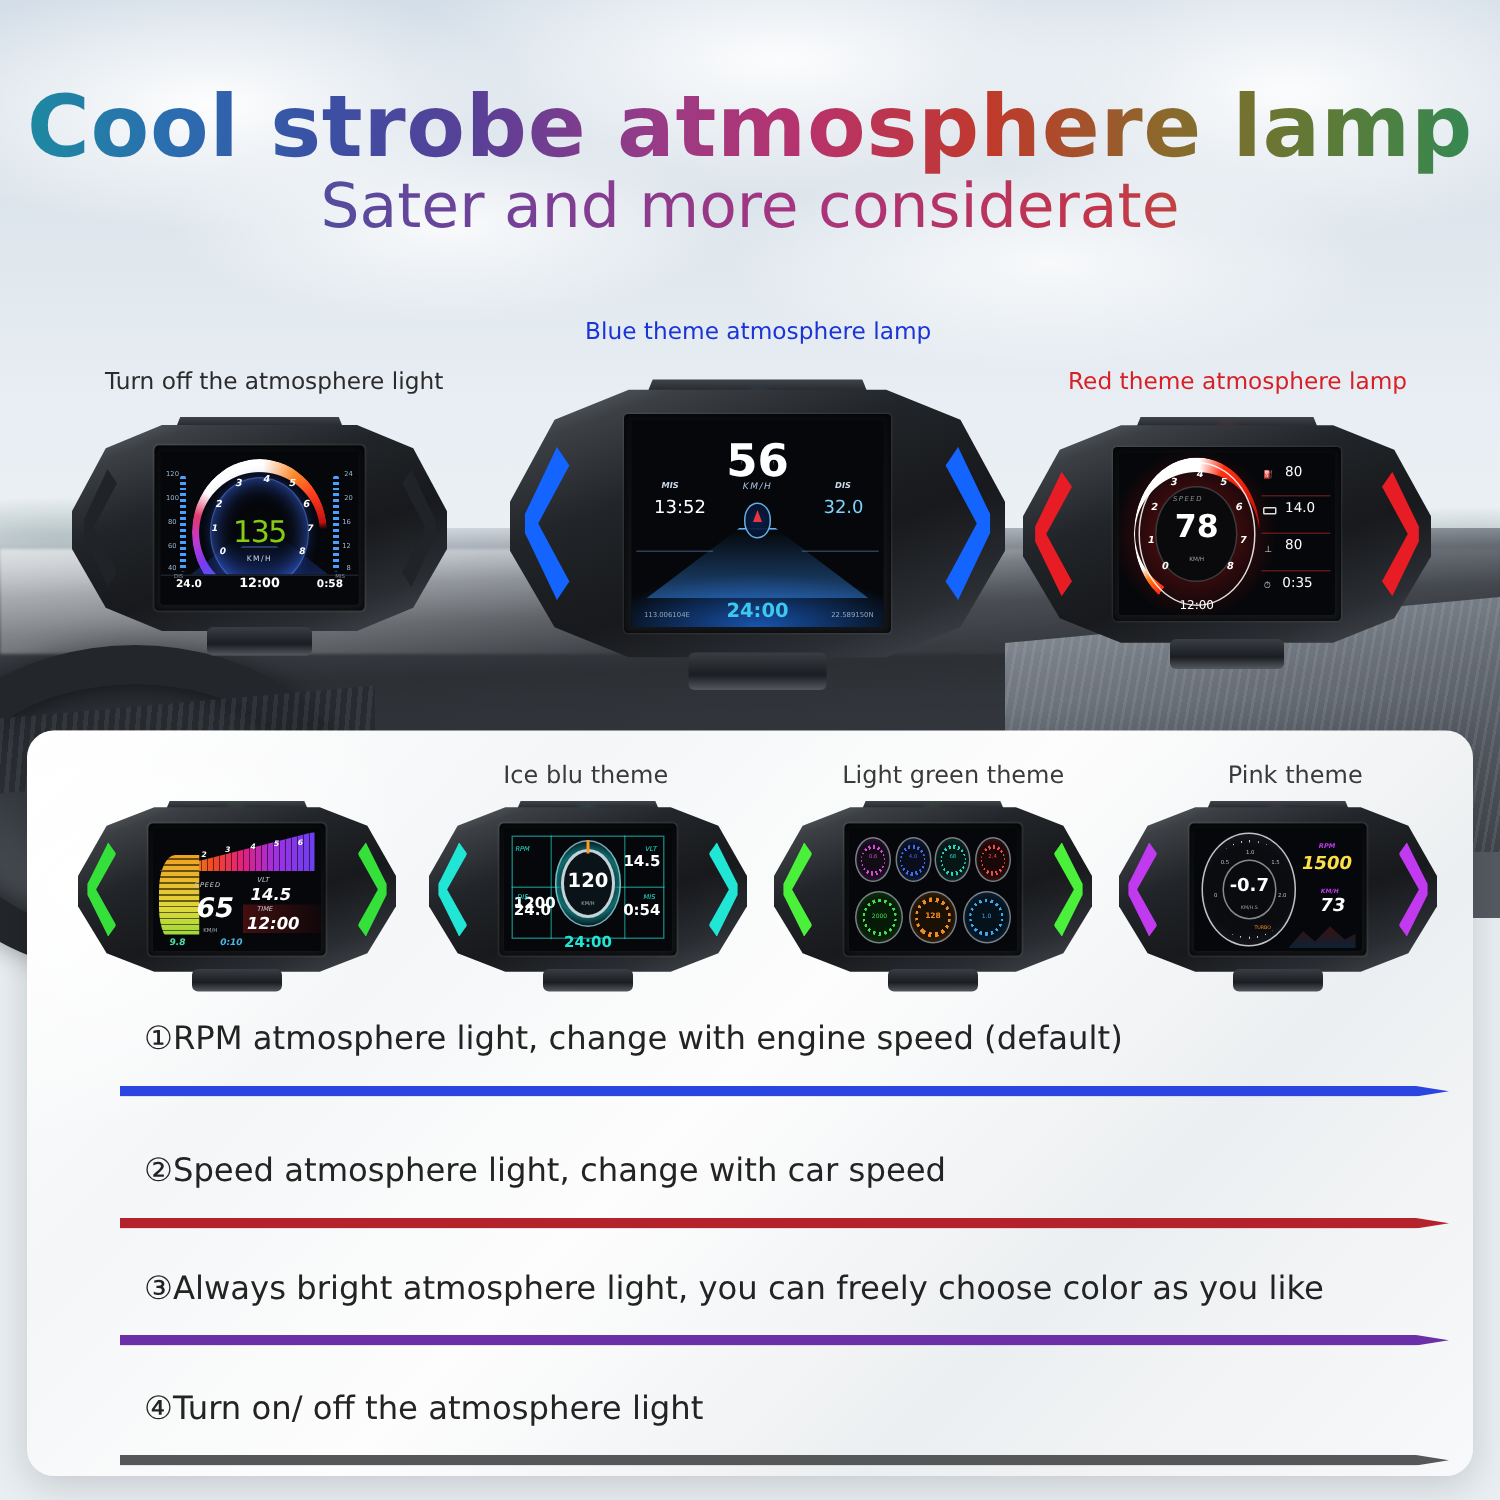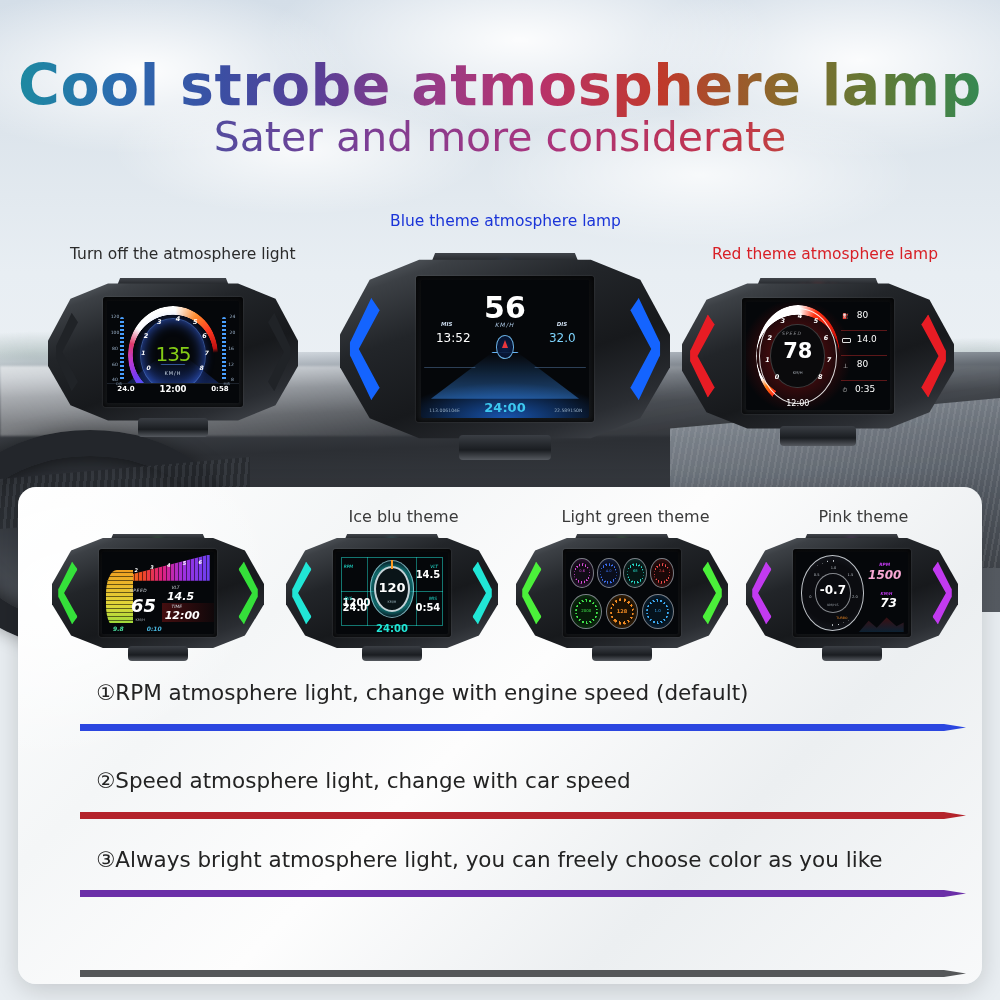--- a/index.html
+++ b/index.html
@@ -371,21 +371,21 @@
         <span style="position:absolute;left:3%;top:24%;font-size:6px;color:#ddd;">⏱</span>
         <span class="sv" style="left:30%;top:14%;font-size:9px;color:#fff;">0:35</span>
       </div>
     </div>
   </div>
   <div class="mount"></div>
 </div>
 
 <div id="panel">
 
-  <div class="themelabel" style="left:268px; top:20px; width:235px;text-align:center;">Ice blu theme</div>
+  <div class="themelabel" style="left:255px; top:20px; width:235px;text-align:center;">Ice blu theme</div>
   <div class="themelabel" style="left:500px; top:20px; width:235px;">Light green theme</div>
   <div class="themelabel" style="left:728px; top:20px; width:235px;">Pink theme</div>
 
   <div class="hud" style="left:34px; top:50px; width:212px; height:112px;">
     <div class="topbar"></div>
     <div class="leds" style="top:3%;">
       <i style="width:3px;height:3px;background:#2fd634;box-shadow:0 0 3px #35e03a"></i>
       <i style="width:3px;height:3px;background:#35e03a;box-shadow:0 0 3px #35e03a"></i>
       <i style="width:4px;height:4px;background:#3bea40;box-shadow:0 0 4px #3bea40"></i>
       <i style="width:5px;height:5px;background:#45f24a;box-shadow:0 0 5px #45f24a"></i>
@@ -579,21 +579,21 @@
       <div style="position:absolute;left:17%;top:26%;width:32%;height:48%;border-radius:50%;background:#0a0b0f;border:1px solid rgba(235,240,245,.55);"></div>
       <div class="sv" style="left:17%;top:38%;width:32%;text-align:center;font-size:12px;color:#fff;font-weight:bold;">-0.7</div>
       <div class="sv" style="left:17%;top:62%;width:32%;text-align:center;font-size:3.2px;color:#9aa0a8;">KM/H.S</div>
       <div class="sv" style="left:12%;top:52%;font-size:3.6px;color:#b9bfc6;">0</div>
       <div class="sv" style="left:16%;top:26%;font-size:3.6px;color:#b9bfc6;">0.5</div>
       <div class="sv" style="left:31%;top:17%;font-size:3.6px;color:#b9bfc6;">1.0</div>
       <div class="sv" style="left:46%;top:26%;font-size:3.6px;color:#b9bfc6;">1.5</div>
       <div class="sv" style="left:50%;top:52%;font-size:3.6px;color:#b9bfc6;">2.0</div>
       <div class="sv" style="left:36%;top:78%;font-size:3.2px;color:#f08a22;">TURBO</div>
       <div class="sv" style="right:16%;top:12%;font-size:4.4px;color:#c23af0;font-weight:bold;font-style:italic;">RPM</div>
-      <div class="sv" style="right:6%;top:19%;font-size:12px;color:#f9a8d4;font-weight:bold;font-style:italic;">1500</div>
+      <div class="sv" style="right:6%;top:19%;font-size:12px;color:#fde047;font-weight:bold;font-style:italic;">1500</div>
       <div class="sv" style="right:14%;top:48%;font-size:4px;color:#c23af0;font-weight:bold;font-style:italic;">KM/H</div>
       <div class="sv" style="right:10%;top:54%;font-size:12px;color:#fff;font-weight:bold;font-style:italic;">73</div>
       <div style="position:absolute;right:4%;bottom:2%;width:40%;height:20%;
           background:linear-gradient(180deg,rgba(120,20,20,.5),rgba(20,60,90,.5));
           clip-path:polygon(0 100%,22% 30%,40% 72%,62% 10%,84% 64%,100% 40%,100% 100%);"></div>
     </div>
     <div class="mount"></div>
   </div>
 
   <div class="feat" style="top:193px;">①RPM atmosphere light, change with engine speed (default)</div>
@@ -604,16 +604,17 @@
   <div class="feat" style="top:281px;">②Speed atmosphere light, change with car speed</div>
   <div class="rule" style="top:325px;">
       <i style="background:#b4232b"></i>
     </div>
 
   <div class="feat" style="top:360px;">③Always bright atmosphere light, you can freely choose color as you like</div>
   <div class="rule" style="top:403px;">
       <i style="background:#6b2fa8"></i>
     </div>
 
+  <div class="feat" style="top:440px;">④Turn on/ off the atmosphere light</div>
   <div class="rule" style="top:483px;">
       <i style="background:#555759"></i>
     </div>
 </div>
 
 </body></html>

